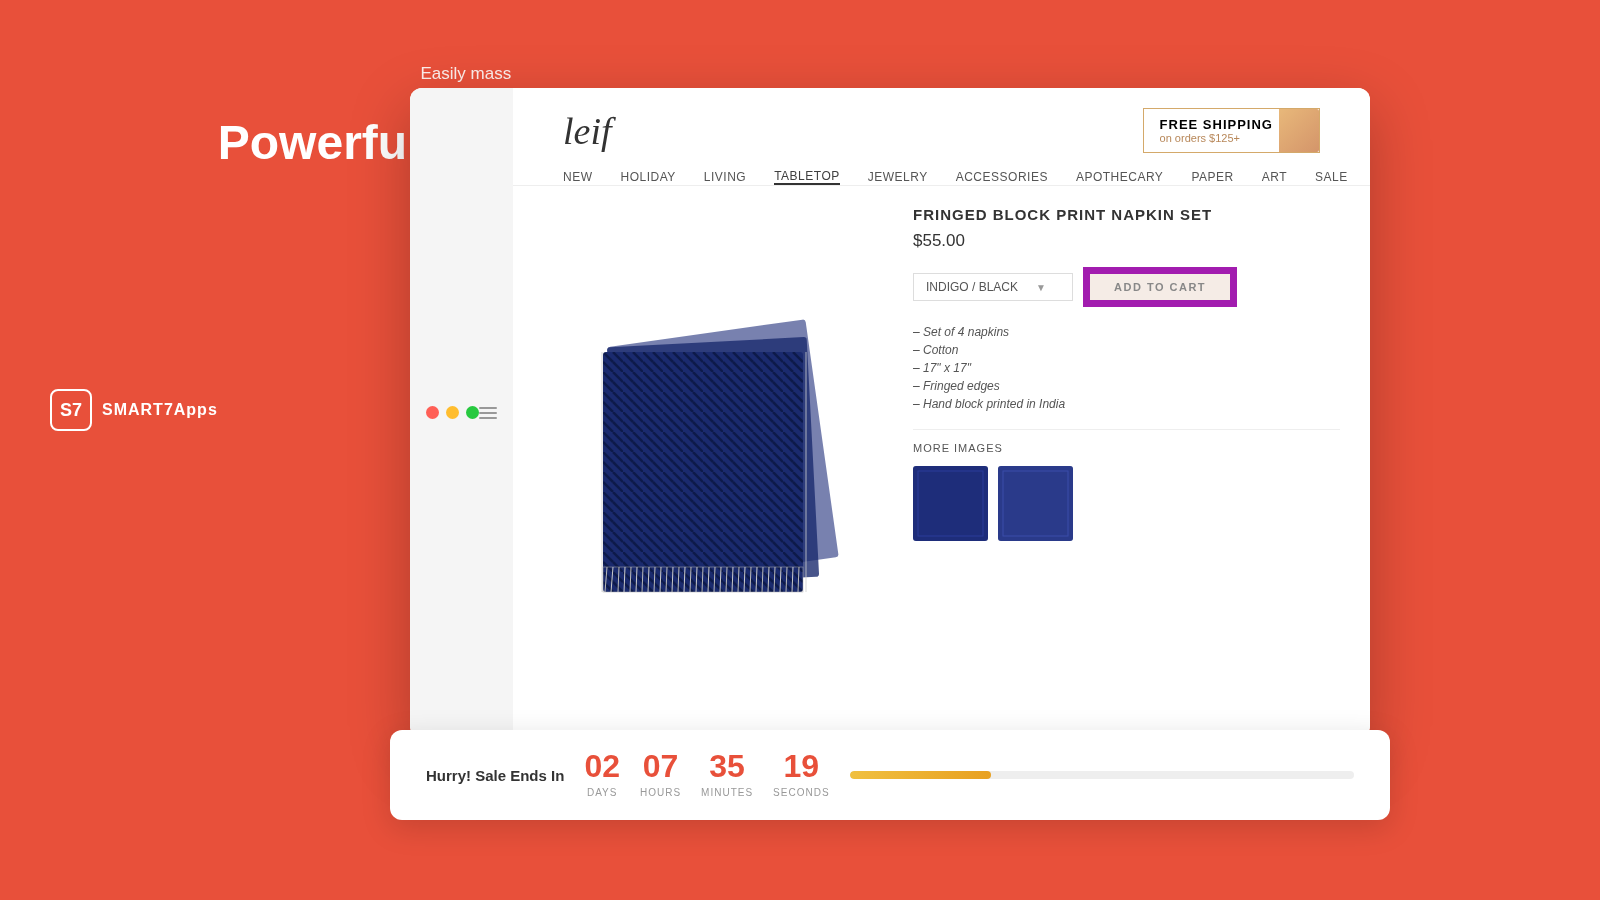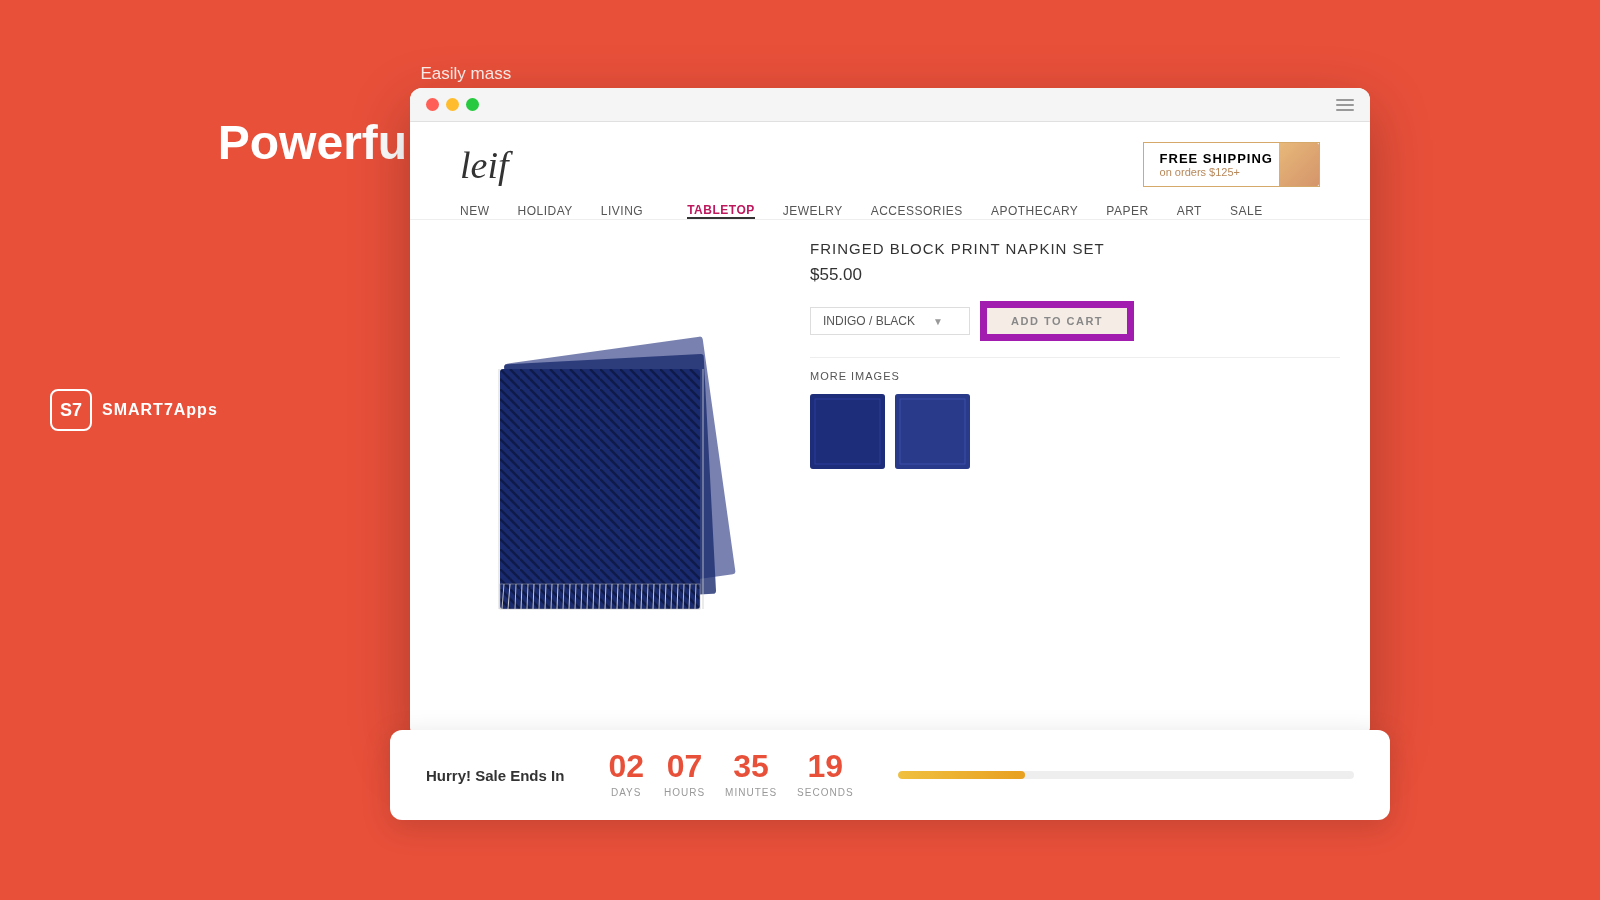--- a/index.html
+++ b/index.html
@@ -73,21 +73,21 @@
       position: absolute;
       left: 410px;
       top: 88px;
       width: 960px;
       height: 650px;
       background: #fff;
       border-radius: 12px;
       box-shadow: 0 20px 60px rgba(0,0,0,0.25);
       overflow: hidden;
       display: flex;
-      flex-direction: column;
+      flex-direction: row;
     }
 
     
     .browser-chrome {
       background: #f5f5f5;
       padding: 10px 16px;
       display: flex;
       align-items: center;
       justify-content: space-between;
       border-bottom: 1px solid #e0e0e0;
@@ -170,24 +170,23 @@
     .nav-item {
       font-size: 12px;
       letter-spacing: 0.5px;
       color: #555;
       padding-bottom: 0;
       cursor: pointer;
       text-transform: uppercase;
       font-weight: 400;
     }
     .nav-item.active {
-      color: #be185d;
-      font-weight: 700;
+      color: #404040;
+      font-weight: 400;
       border-bottom: 2px solid #333;
-      margin-left: 16px;
     }
 
     
     .product-area {
       flex: 1;
       display: flex;
       overflow: hidden;
     }
 
     
@@ -207,21 +206,21 @@
     }
 
     
     .product-details-section {
       flex: 1;
       padding: 20px 30px;
       overflow: hidden;
     }
     .product-title {
       font-size: 15px;
-      font-weight: 400;
+      font-weight: 700;
       letter-spacing: 1px;
       color: #333;
       text-transform: uppercase;
       margin-bottom: 8px;
     }
     .product-price {
       font-size: 17px;
       color: #333;
       margin-bottom: 16px;
     }
@@ -310,21 +309,21 @@
       position: absolute;
       left: 390px;
       bottom: 80px;
       width: 1000px;
       background: #fff;
       border-radius: 12px;
       box-shadow: 0 8px 30px rgba(0,0,0,0.15);
       padding: 20px 36px;
       display: flex;
       align-items: center;
-      gap: 44px;
+      gap: 20px;
       z-index: 10;
     }
     .timer-label {
       font-size: 15px;
       font-weight: 700;
       color: #333;
       white-space: nowrap;
       flex-shrink: 0;
     }
     .timer-units {
@@ -501,20 +500,27 @@
 
         <div class="product-options-row">
           <div class="color-select">
             <span>INDIGO / BLACK</span>
             <span class="select-arrow">▼</span>
           </div>
           <button class="add-to-cart-btn">ADD TO CART</button>
         </div>
 
 
+        <ul class="product-features">
+          <li>Set of 4 napkins</li>
+          <li>Cotton</li>
+          <li>17" x 17"</li>
+          <li>Fringed edges</li>
+          <li>Hand block printed in India</li>
+        </ul>
 
         <div class="divider"></div>
 
         <div class="more-images-label">MORE IMAGES</div>
         <div class="thumbnail-row">
           <div class="thumbnail">
             <svg width="75" height="75">
               <rect width="75" height="75" fill="#1e2d7a"></rect>
               <rect x="5" y="5" width="65" height="65" fill="none" stroke="#2a3d9a" stroke-width="1"></rect>
             </svg>

